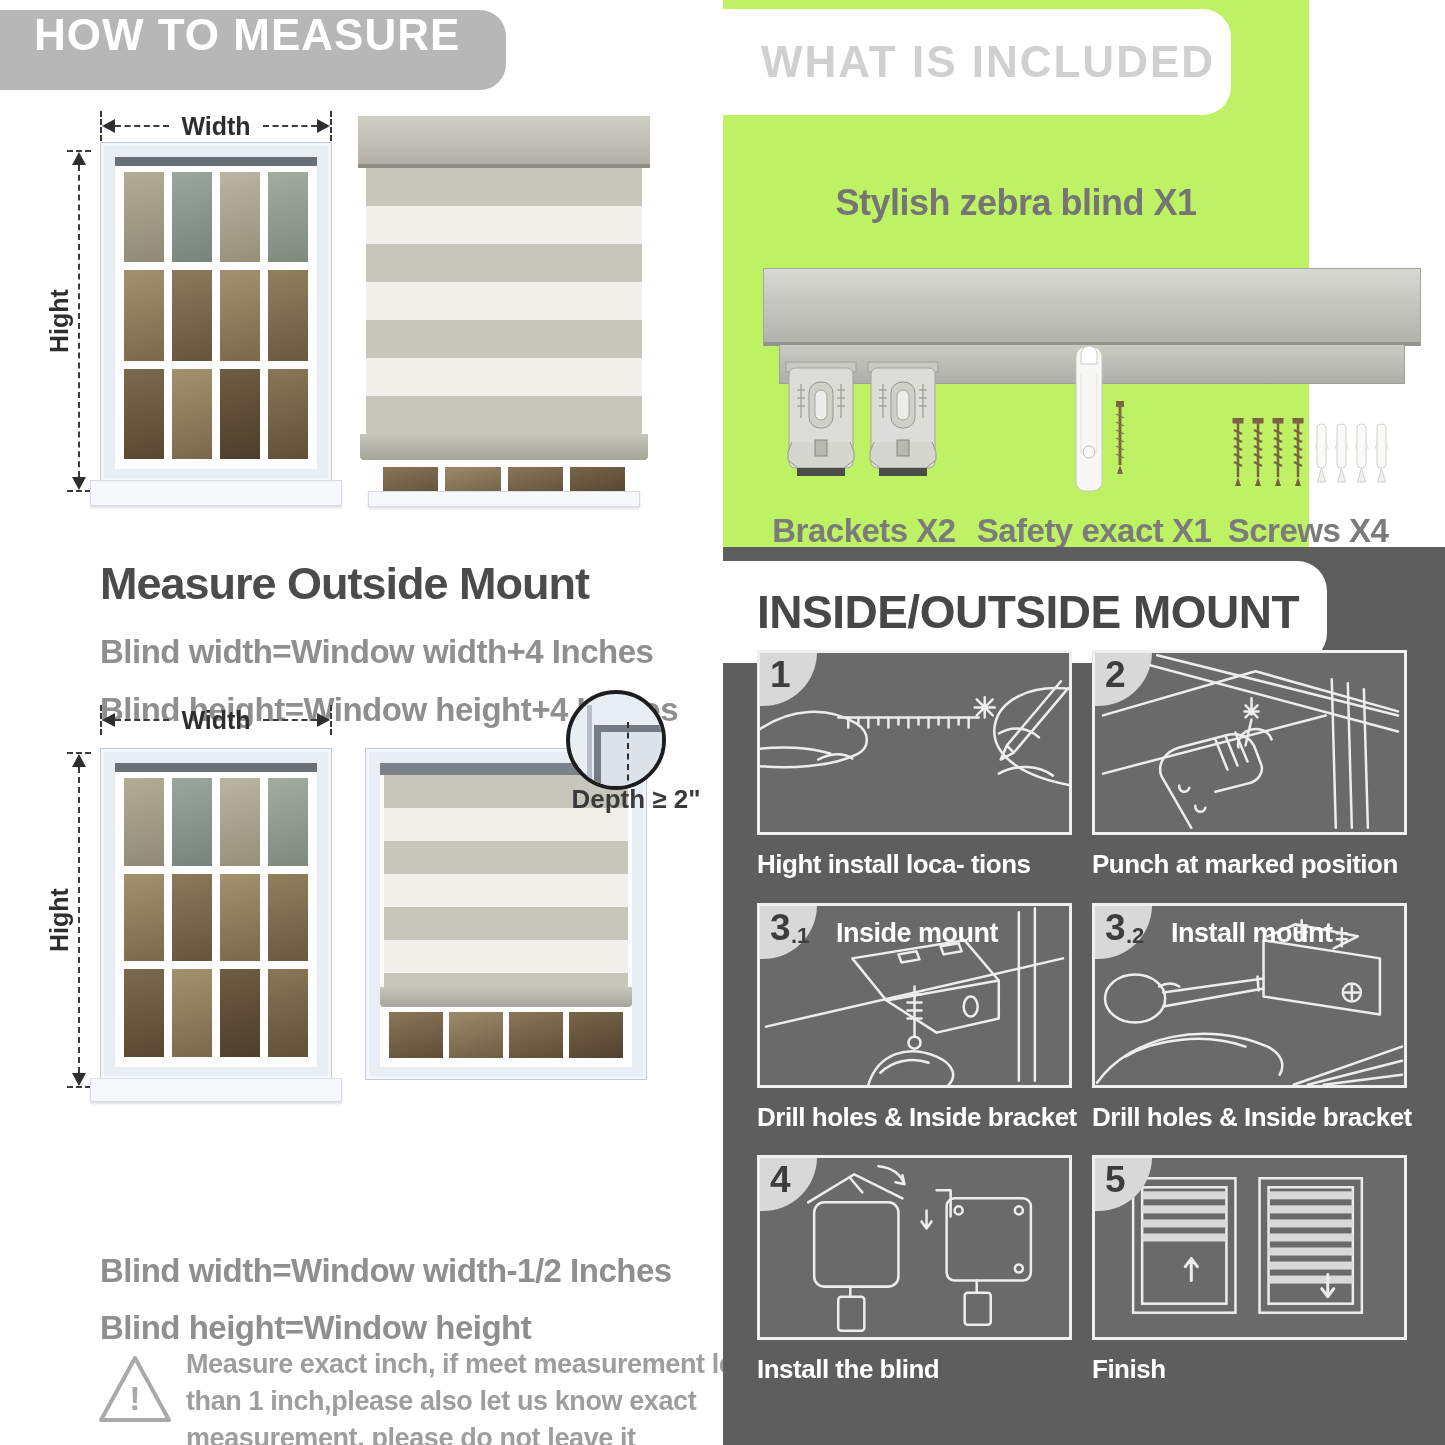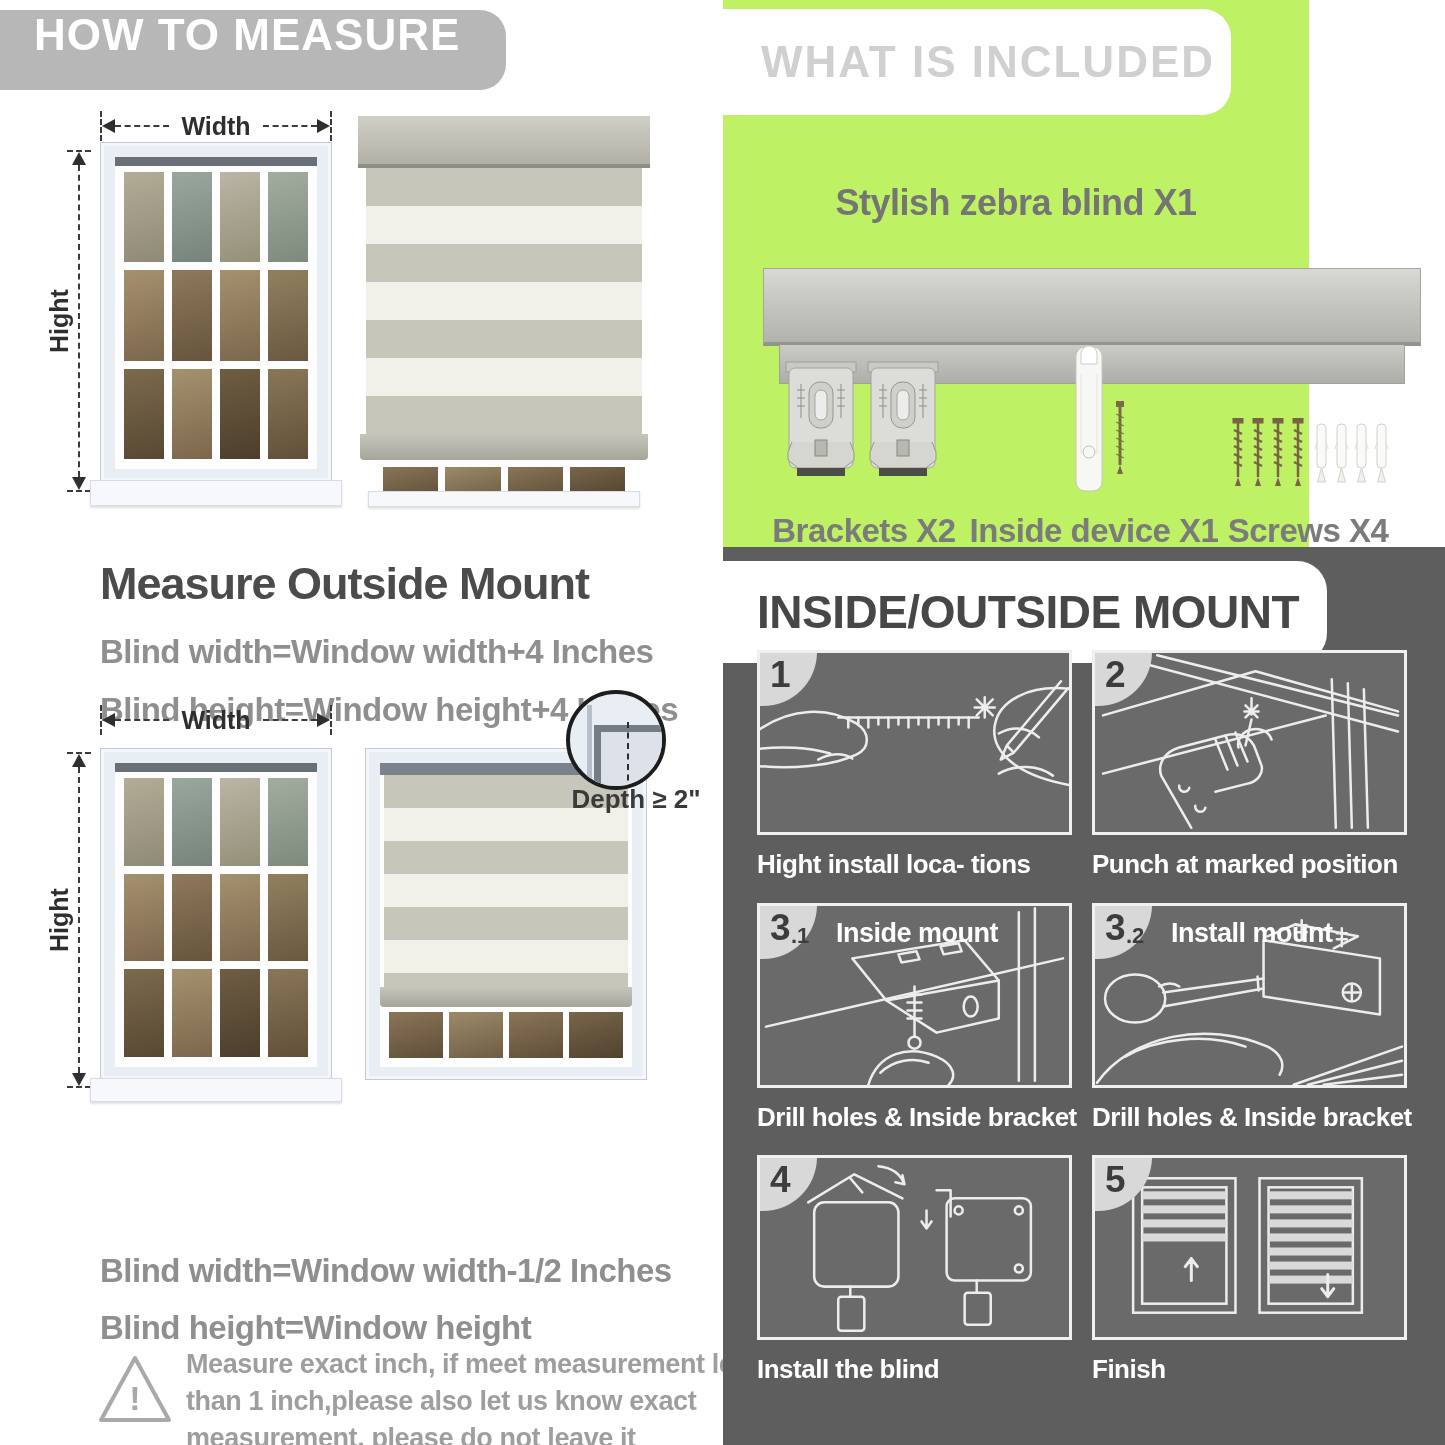--- a/index.html
+++ b/index.html
@@ -322,21 +322,21 @@
           <path d="M28.5,46 l-4,14 8,0 Z"></path>
         <path d="M48.5,46 l-4,14 8,0 Z"></path>
           <path d="M68.5,46 l-4,14 8,0 Z"></path>
       </g>
       <g stroke="#e0e0da" fill="none">
         <path d="M4,20 l-2,7 M13,20 l2,7 M24,20 l-2,7 M33,20 l2,7 M44,20 l-2,7 M53,20 l2,7 M64,20 l-2,7 M73,20 l2,7"></path>
       </g>
     </svg>
 
     <div class="item-label" style="left:141px;">Brackets X2</div>
-    <div class="item-label" style="left:371px;">Inside device X1</div>
+    <div class="item-label" style="left:371px;">Safety exact X1</div>
     <div class="item-label" style="left:585px;">Screws X4</div>
   </div>
 
   <div class="abs right-bottom">
     <div class="mount-banner">
       <span>INSIDE/OUTSIDE MOUNT</span>
     </div>
 
     <div class="step" style="left:34px;top:103px;">
       <div class="frame">

